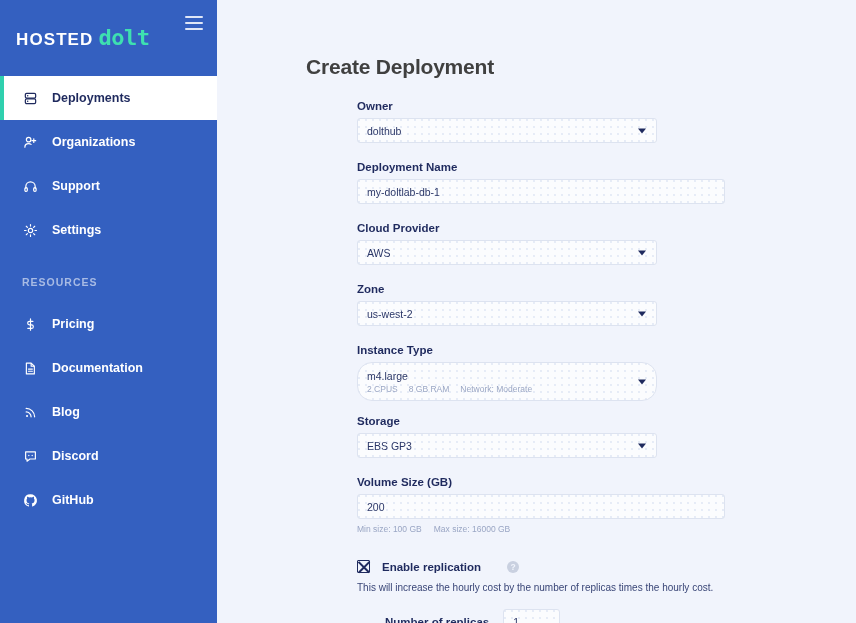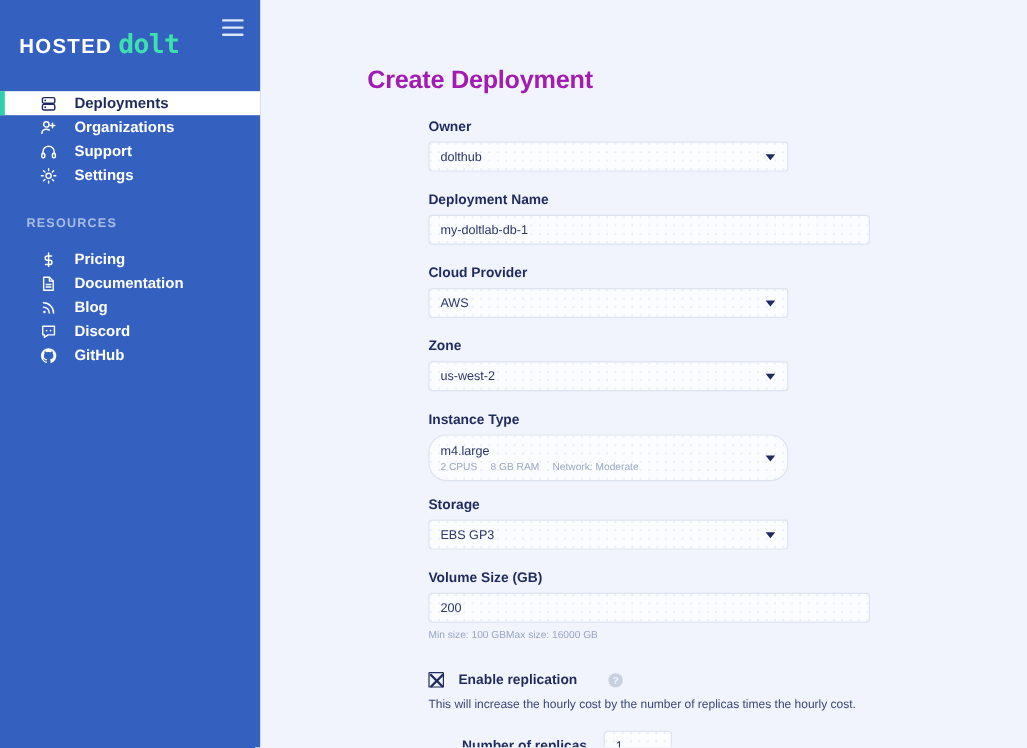--- a/index.html
+++ b/index.html
@@ -70,24 +70,24 @@
   }
   .hamburger span {
     display: block;
     height: 2px;
     width: 100%;
     background: #dfe6f7;
     border-radius: 1px;
   }
 
   .nav-item {
-    height: 20px;
-    display: flex;
-    align-items: center;
-    padding-left: 32px;
+    height: 44px;
+    display: flex;
+    align-items: center;
+    padding-left: 22px;
     gap: 14px;
     color: #ffffff;
     font-size: 12.5px;
     font-weight: bold;
     cursor: pointer;
     position: relative;
     margin-bottom: 0;
   }
 
   .nav-item.active {
@@ -129,21 +129,21 @@
     flex: 1;
     height: 623px;
     background: #f1f4fc;
     overflow: hidden;
     position: relative;
   }
 
   .page-title {
     font-size: 21px;
     font-weight: bold;
-    color: #a21caf;
+    color: #404040;
     position: absolute;
     left: 89px;
     top: 55px;
     letter-spacing: -0.2px;
   }
 
   .form {
     position: absolute;
     left: 140px;
     top: 100px;
@@ -206,21 +206,21 @@
     color: #9aa6c4;
     display: flex;
     gap: 11px;
   }
 
   .helper {
     font-size: 8.5px;
     color: #9aa6c4;
     margin-top: 5px;
     display: flex;
-    gap: 0;
+    gap: 12px;
   }
 
   .gap-18 { height: 18px; }
   .gap-14 { height: 14px; }
 
   
   .check-row {
     display: flex;
     align-items: flex-end;
     gap: 12px;

